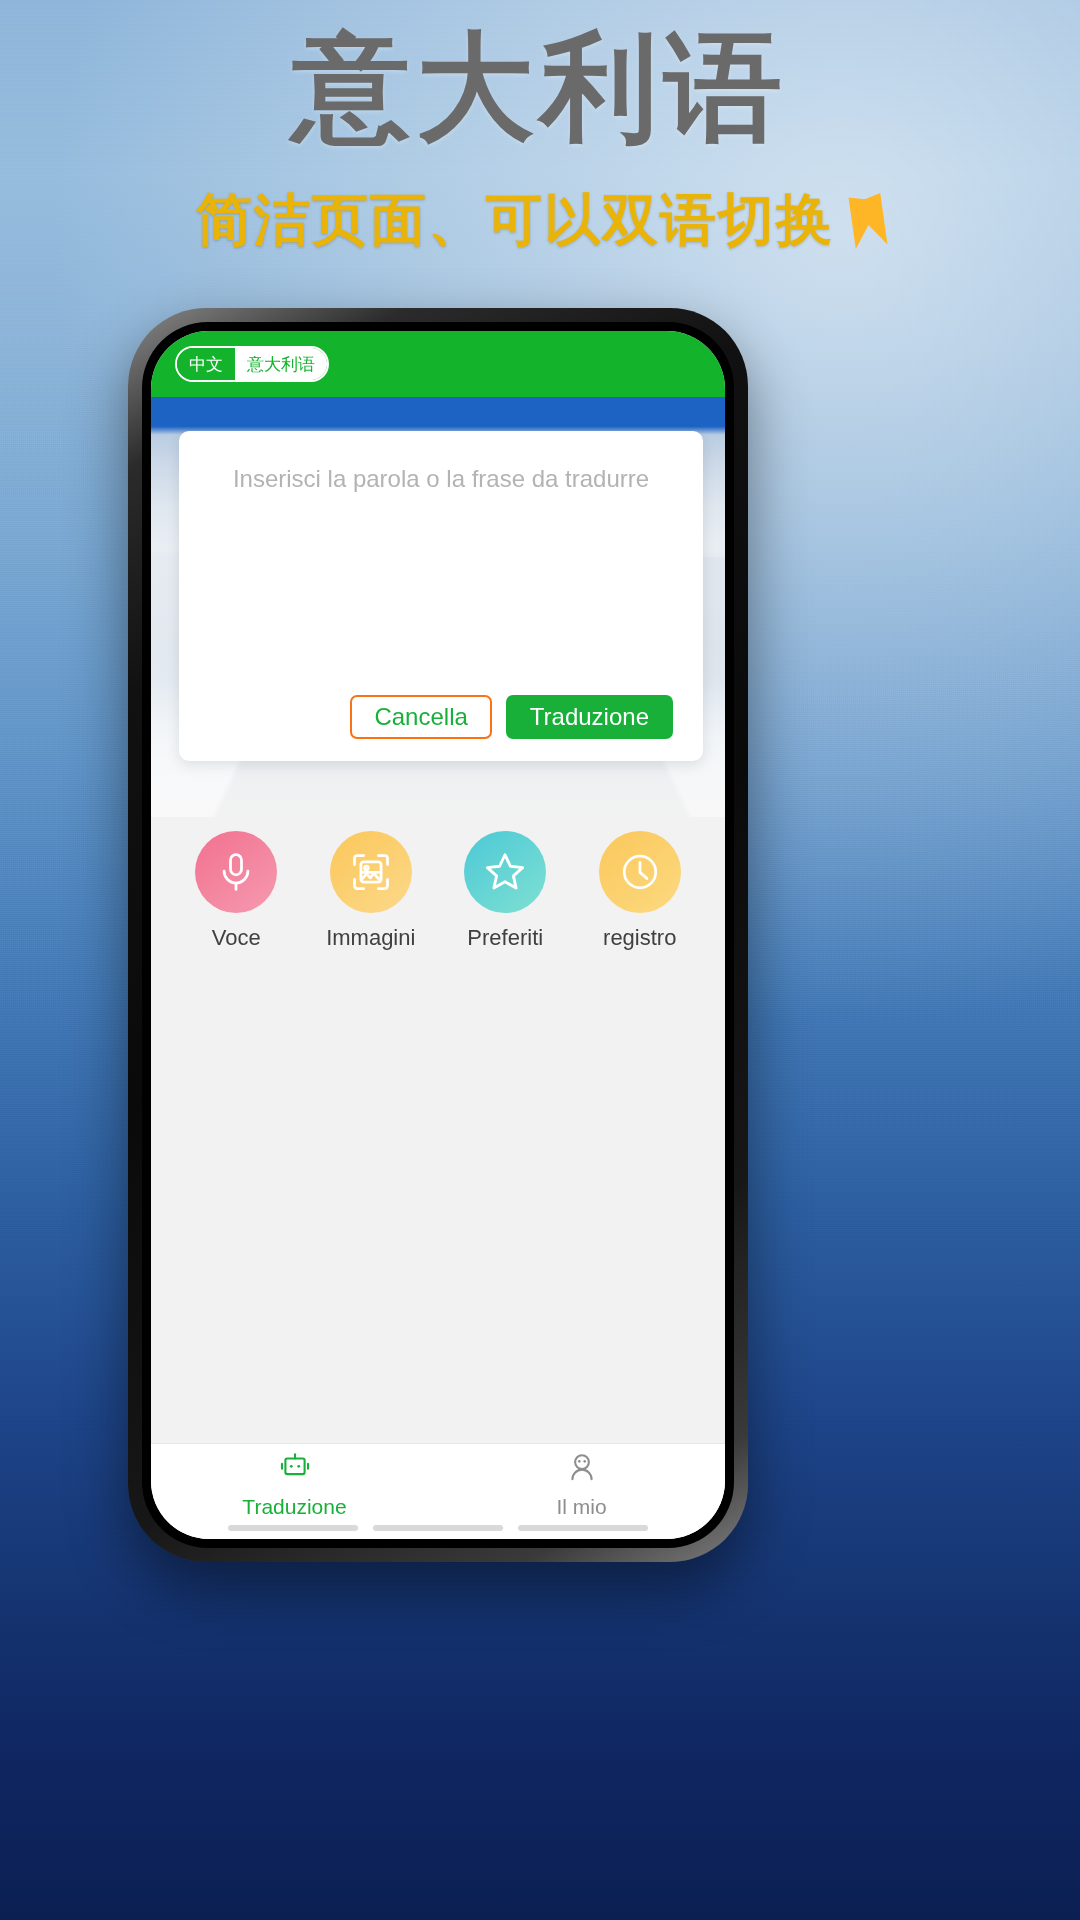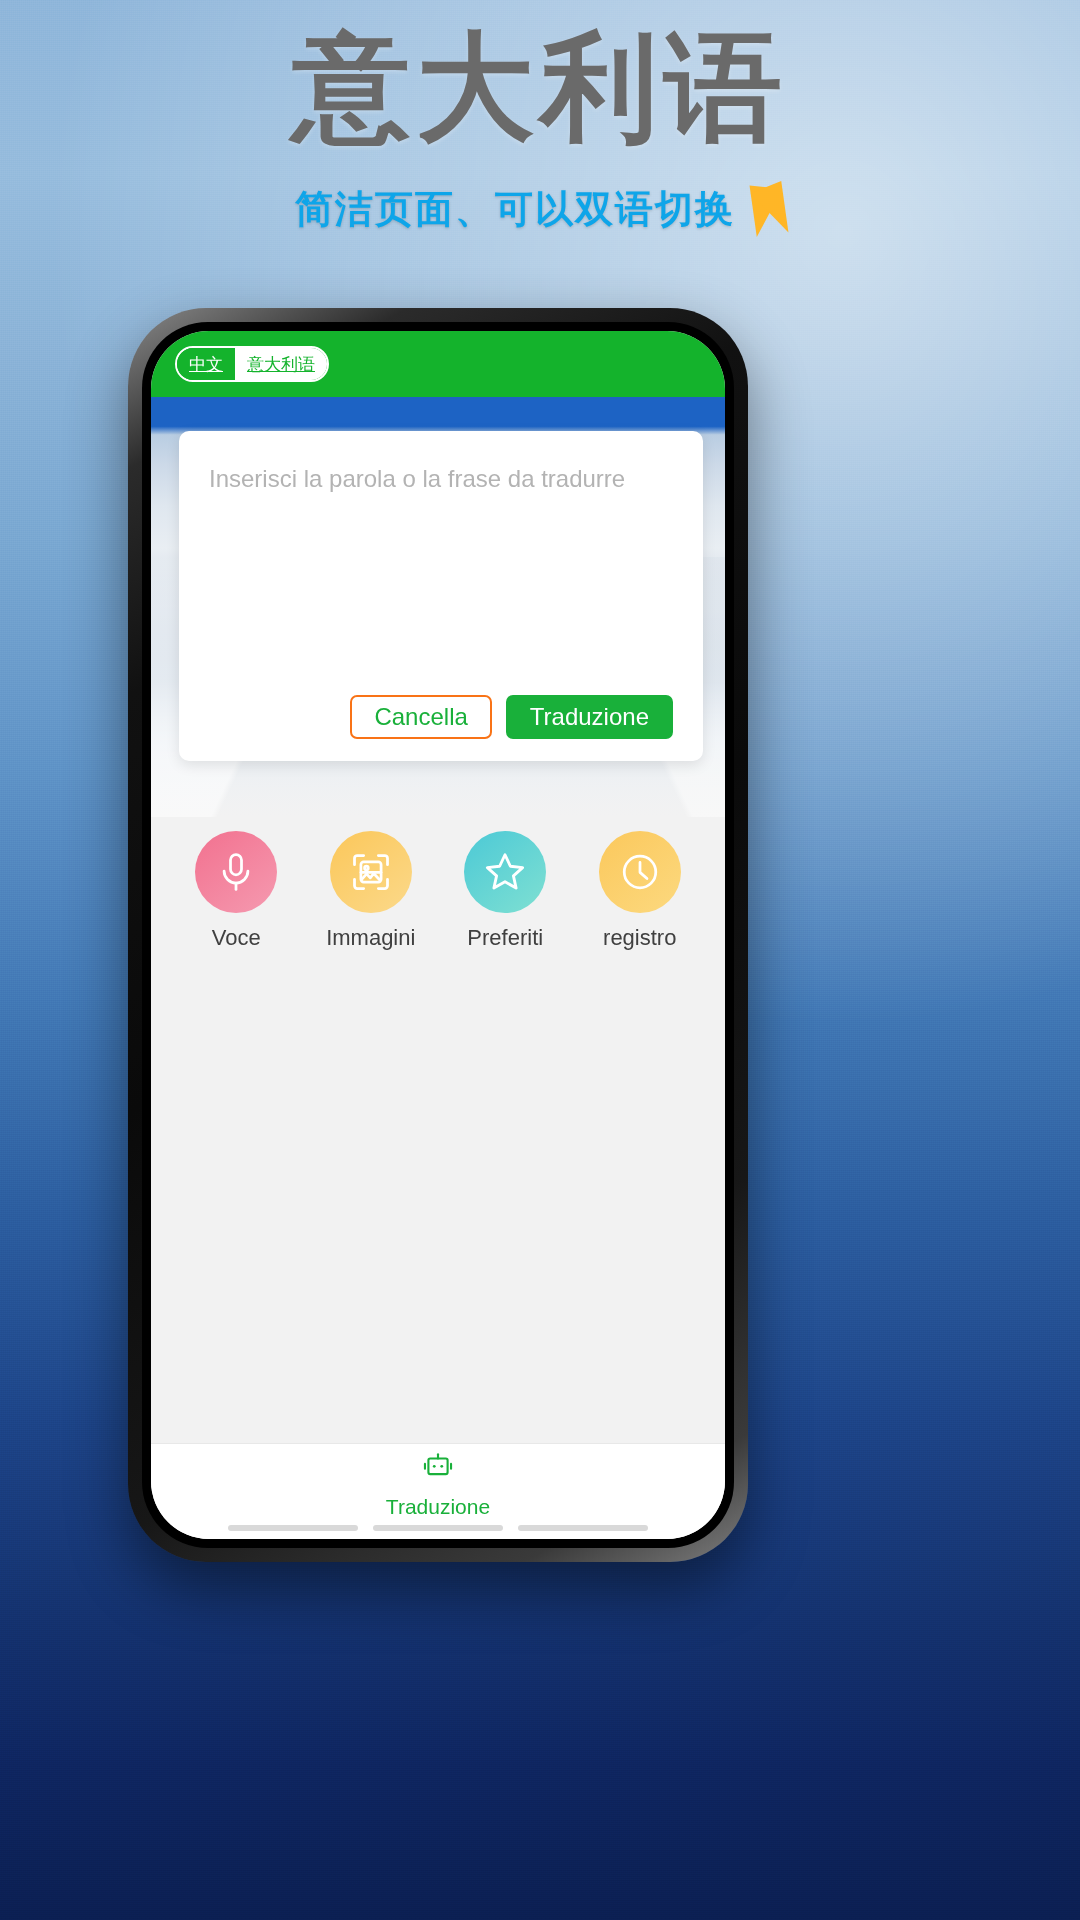--- a/index.html
+++ b/index.html
@@ -48,21 +48,21 @@
     letter-spacing:6px;
     color:#6a6a6a;
     line-height:1.15;
     text-shadow:0 2px 4px rgba(255,255,255,.25);
   }
   #poster-sub-row{
     position:absolute; top:183px; left:0; width:1080px;
     display:flex; align-items:center; justify-content:center; gap:18px;
   }
   #poster-subtitle{
-    font-size:38px; font-weight:bold; color:#0ea5e9; letter-spacing:2px;
+    font-size:56px; font-weight:bold; color:#eab308; letter-spacing:2px;
     text-shadow:0 1px 3px rgba(0,0,0,.18);
     text-align:center;
   }
   #poster-arrow{
     width:0;height:0;
     border-left:32px solid #ffb626;
     border-top:8px solid transparent;
     border-bottom:44px solid transparent;
     transform:rotate(-8deg);
     position:relative;
@@ -114,21 +114,20 @@
     border:2px solid #ffffff;
     border-radius:18px;
     overflow:hidden;
     background:#14b32c;
   }
   .lang-seg{
     display:flex;align-items:center;justify-content:center;
     padding:0 12px;
     font-size:17px;
     line-height:1;
-    text-decoration:underline;
   }
   .lang-seg.active{ background:#14b32c; color:#ffffff; }
   .lang-seg.inactive{ background:#ffffff; color:#14b32c; }
   #app-title{
     flex:1;
     text-align:center;
     color:#ffffff;
     font-size:28px;
     letter-spacing:1px;
     margin-right:120px;
@@ -167,21 +166,21 @@
   
   #input-card{
     position:absolute;
     top:100px; left:28px;
     width:524px; height:330px;
     background:#ffffff;
     border-radius:10px;
     box-shadow:0 4px 14px rgba(0,0,0,.10);
     z-index:5;
     padding:34px 30px 22px 30px;
-    display:flex; flex-direction:column;
+    display:flex; flex-direction:column;text-align:center;
   }
   #input-placeholder{
     font-size:24px;
     color:#b3b3b3;
     flex:1;
   }
   #card-actions{
     display:flex; justify-content:flex-end; gap:14px;
   }
   .card-btn{
@@ -354,20 +353,31 @@
               <line x1="12" y1="2.2" x2="12" y2="5"></line>
               <rect x="5.6" y="5" width="12.8" height="10.4" rx="1.2"></rect>
               <circle cx="9.5" cy="10.2" r="0.95" fill="#19b03a" stroke="none"></circle>
               <circle cx="14.5" cy="10.2" r="0.95" fill="#19b03a" stroke="none"></circle>
               <line x1="3.3" y1="8.6" x2="3.3" y2="11.8"></line>
               <line x1="20.7" y1="8.6" x2="20.7" y2="11.8"></line>
             </svg>
           </span>
           <span class="tab-label">Traduzione</span>
         </div>
+        <div class="tab inactive">
+          <span>
+            <svg width="36" height="36" viewBox="0 0 24 24" fill="none" stroke="#8e8e8e" stroke-width="1.4" stroke-linecap="round" stroke-linejoin="round">
+              <circle cx="12" cy="7.4" r="4.6"></circle>
+              <circle cx="10.2" cy="6.9" r="0.85" fill="#8e8e8e" stroke="none"></circle>
+              <circle cx="13.8" cy="6.9" r="0.85" fill="#8e8e8e" stroke="none"></circle>
+              <path d="M5.6 18.8a6.4 6.4 0 0 1 12.8 0"></path>
+            </svg>
+          </span>
+          <span class="tab-label">Il mio</span>
+        </div>
         <div id="home-indicator">
           <span></span>
             <span></span>
             <span></span>
         </div>
       </div>
 
     </div>
   </div>
 </div>

